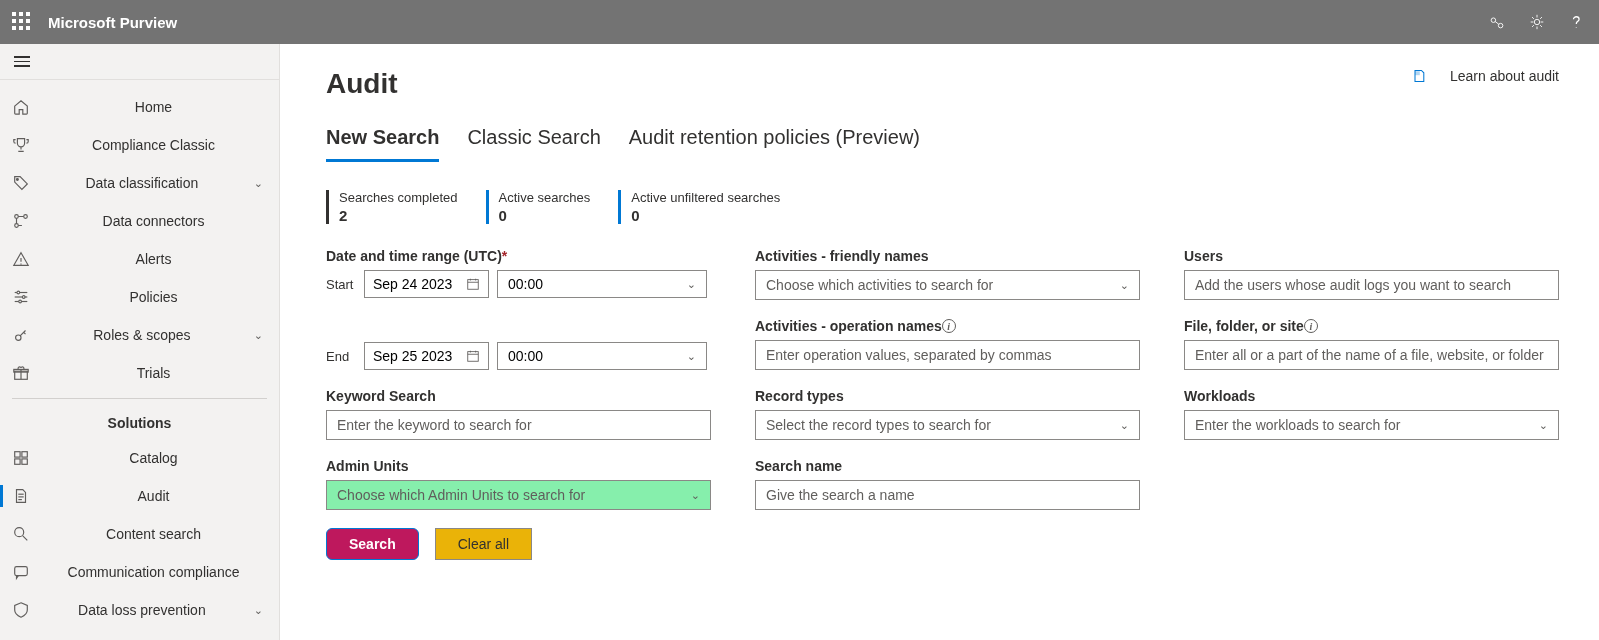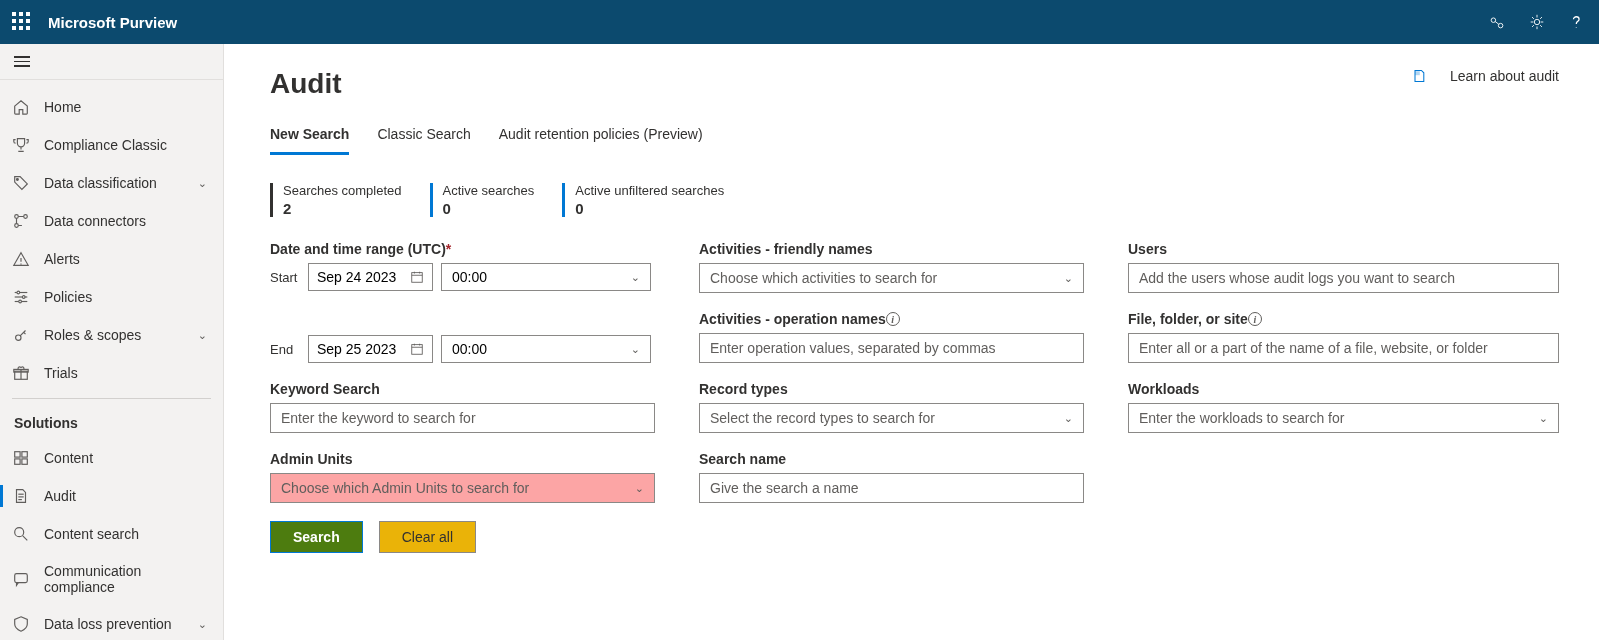--- a/index.html
+++ b/index.html
@@ -1,21 +1,21 @@
 <!DOCTYPE html>
 <html><head>
   <meta charset="utf-8">
   <style>
     * { box-sizing: border-box; margin: 0; padding: 0; font-family: "Segoe UI", -apple-system, sans-serif; }
     body { width: 1599px; height: 640px; overflow: hidden; background: #fff; }
     
     
     .top-header {
       height: 44px;
-      background: #0c4a6e;
+      background: #737373;
       display: flex;
       align-items: center;
       justify-content: space-between;
       padding: 0 12px;
       color: #fff;
     }
     .top-left { display: flex; align-items: center; gap: 16px; }
     .app-launcher {
       width: 20px; height: 20px;
       display: grid; grid-template-columns: repeat(3, 4px); grid-template-rows: repeat(3, 4px);
@@ -37,26 +37,27 @@
       border-bottom: 1px solid #e1dfdd;
     }
     .hamburger { cursor: pointer; display: flex; flex-direction: column; gap: 3px; }
     .hamburger span { width: 16px; height: 1.5px; background: #323130; }
     
     
     .layout { display: flex; height: calc(640px - 44px); }
     
     
     .sidebar {
-      width: 224px;
+      width: 280px;
       background: #f3f2f1;
       height: 100%;
       overflow-y: auto;
       position: relative;
       border-right: 1px solid #e1dfdd;
+      text-align: center;
     }
     .sidebar::-webkit-scrollbar { width: 10px; }
     .sidebar::-webkit-scrollbar-track { background: #f3f2f1; }
     .sidebar::-webkit-scrollbar-thumb { background: #c8c6c4; border-radius: 5px; }
     
     .nav-section { padding-top: 8px; }
     .nav-item {
       display: flex;
       align-items: center;
       padding: 10px 16px 10px 12px;
@@ -91,21 +92,21 @@
     }
     .page-header { display: flex; justify-content: space-between; align-items: flex-start; margin-bottom: 20px; }
     .page-title { font-size: 28px; font-weight: 700; color: #323130; }
     .learn-link { display: flex; align-items: center; gap: 23px; font-size: 14px; color: #323130; cursor: pointer; text-align: right; }
     .learn-icon { width: 16px; height: 16px; }
     
     
     .tabs { display: flex; gap: 28px; border-bottom: none; margin-bottom: 28px; }
     .tab {
       padding: 6px 0 10px;
-      font-size: 14px;
+      font-size: 20px;
       color: #323130;
       cursor: pointer;
       border-bottom: 3px solid transparent;
     }
     .tab.active { border-bottom-color: #0078d4; font-weight: 600; }
     
     
     .stats { display: flex; gap: 28px; margin-bottom: 24px; }
     .stat {
       border-left: 3px solid #323130;
@@ -147,33 +148,33 @@
     .text-input {
       border: 1px solid #8a8886; padding: 6px 10px; font-size: 14px;
       width: 100%; background: #fff; color: #ec4899; outline: none;
     }
     .text-input::placeholder { color: #605e5c; }
     .select-input {
       display: flex; align-items: center; justify-content: space-between;
       border: 1px solid #8a8886; padding: 6px 10px; font-size: 14px;
       width: 100%; cursor: pointer; background: #fff;
     }
-    .select-input.disabled { background: #fca5a5; color: #a19f9d; }
+    .select-input.disabled { background: #86efac; color: #a19f9d; }
     .select-input span:first-child { color: #605e5c; }
     .chev-down { color: #605e5c; font-size: 11px; }
     
     .field-block { margin-bottom: 18px; }
     
     
     .button-row { display: flex; gap: 16px; margin-top: 10px; }
     .btn {
       padding: 7px 22px; font-size: 14px; cursor: pointer; border: 1px solid #8a8886;
       background: #eab308; color: #323130;
     }
-    .btn.primary { background: #4d7c0f; color: #fff; border-color: #0078d4; font-weight: 600; }
+    .btn.primary { background: #be185d; color: #fff; border-color: #0078d4; font-weight: 600; border-radius: 6px; }
   </style>
 </head>
 <body>
 
 <div class="top-header">
   <div class="top-left">
     <div class="app-launcher">
       <span></span>
         <span></span>
         <span></span>
@@ -312,21 +313,21 @@
 
       <div class="nav-item">
         <div class="nav-icon">
           <svg viewBox="0 0 20 20" width="18" height="18">
               <rect x="3" y="3" width="6" height="6"></rect>
               <rect x="11" y="3" width="6" height="6"></rect>
               <rect x="3" y="11" width="6" height="6"></rect>
               <rect x="11" y="11" width="6" height="6"></rect>
             </svg>
         </div>
-        <span class="nav-label">Content</span>
+        <span class="nav-label">Catalog</span>
       </div>
 
       <div class="nav-item selected">
         <div class="nav-icon">
           <svg viewBox="0 0 20 20" width="18" height="18">
               <path d="M5 3h7l3 3v11H5V3z"></path>
               <line x1="7" y1="8" x2="13" y2="8"></line>
               <line x1="7" y1="11" x2="13" y2="11"></line>
               <line x1="7" y1="14" x2="11" y2="14"></line>
             </svg>

